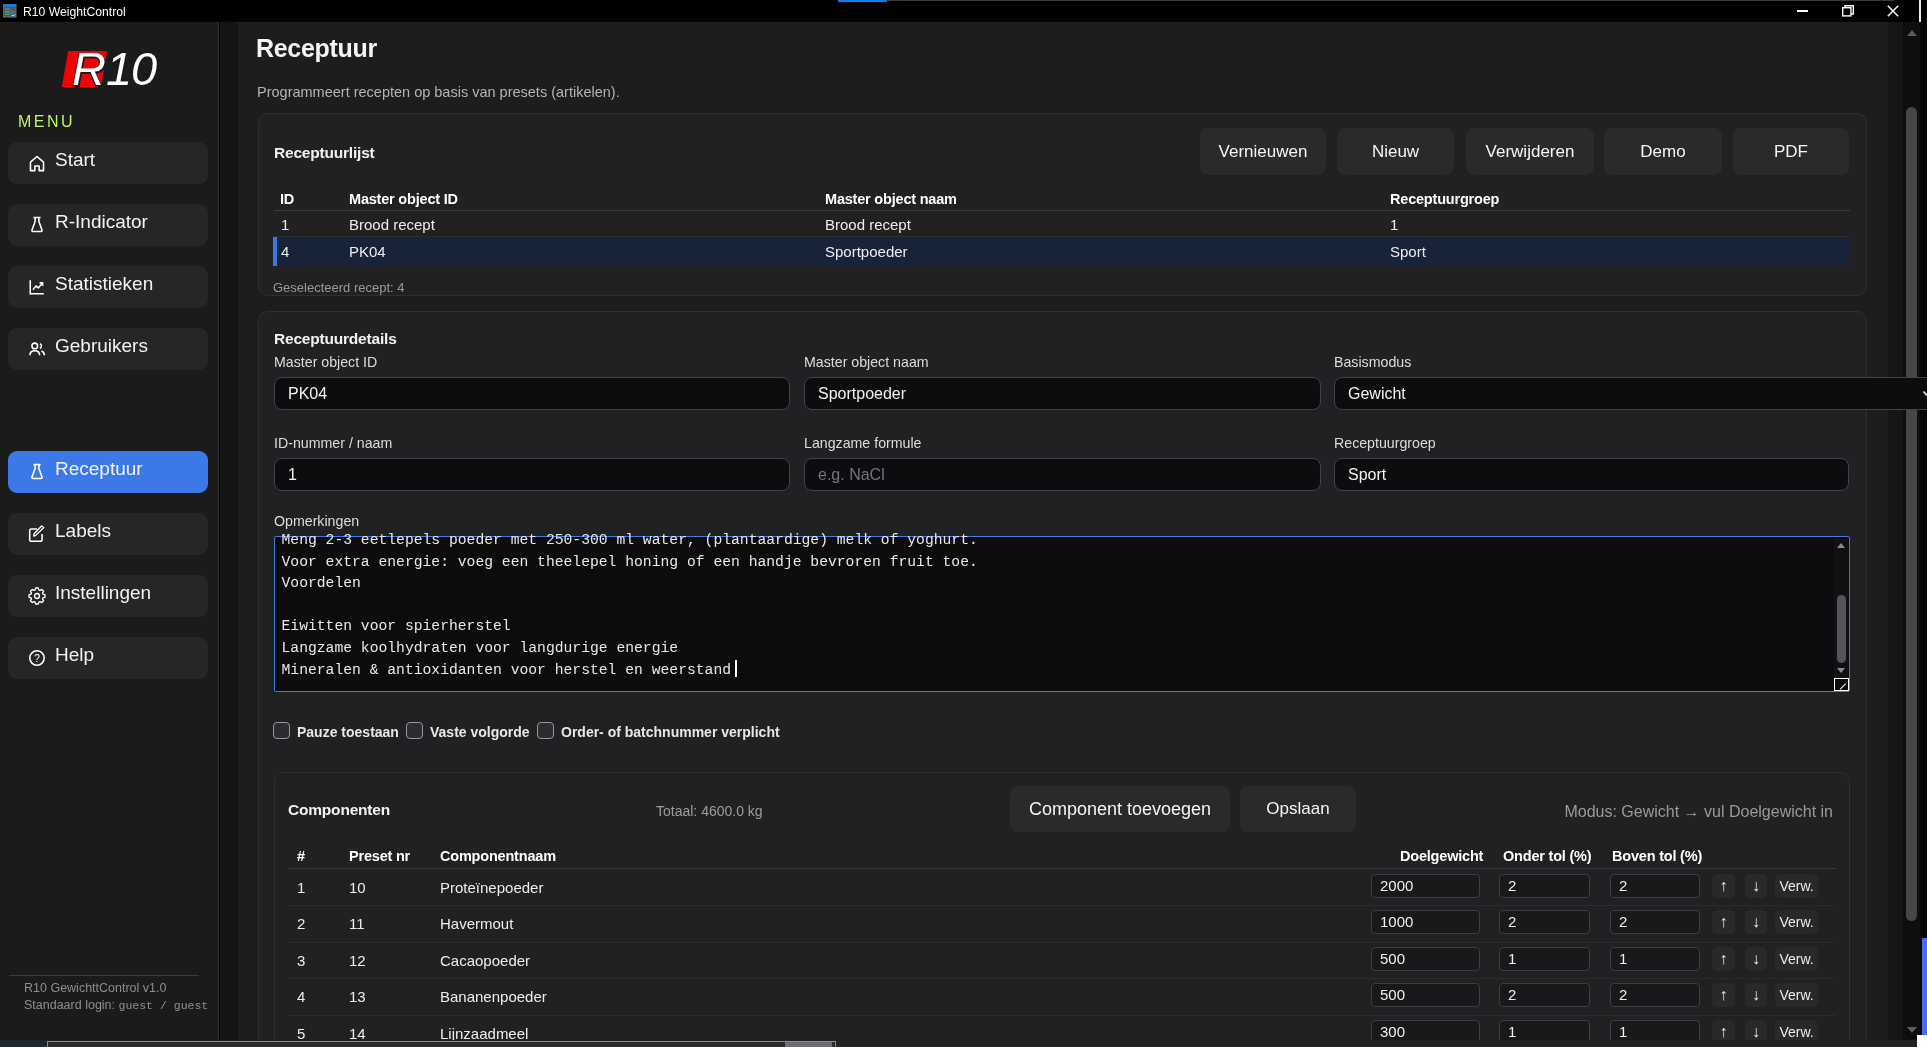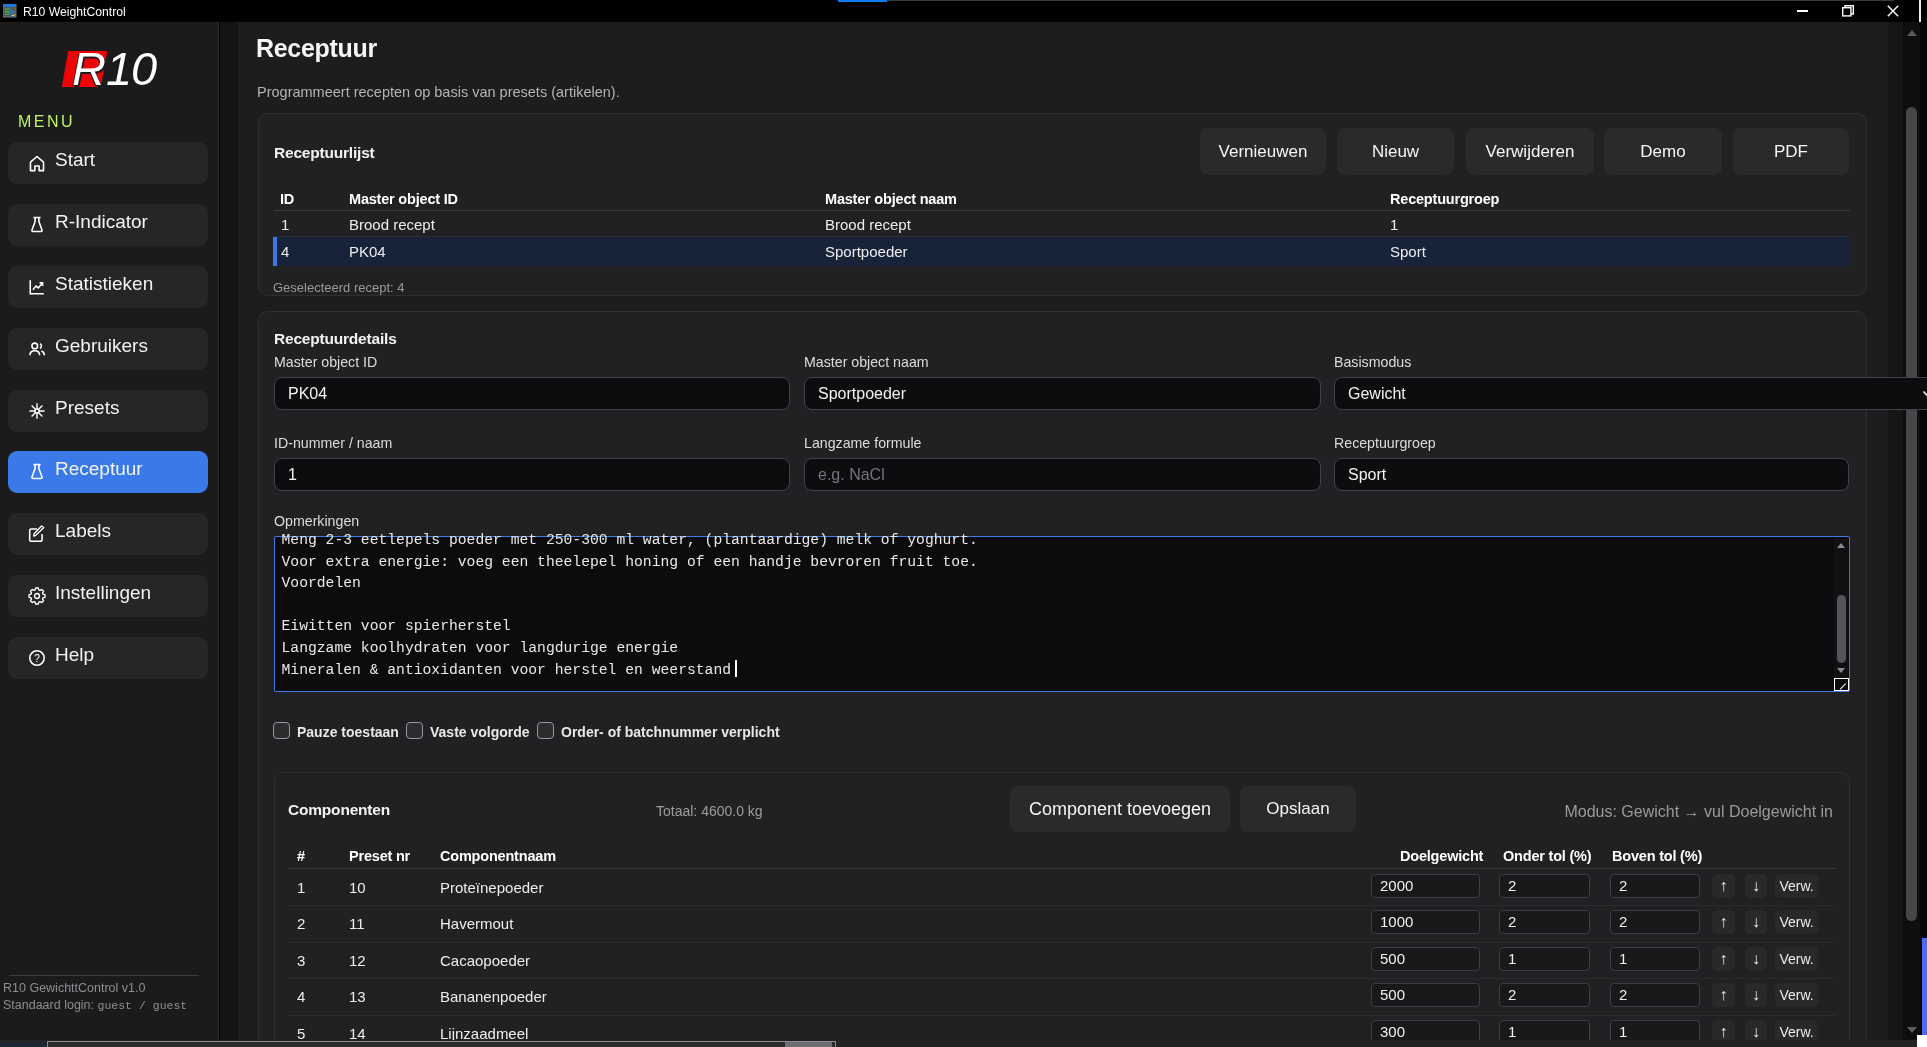--- a/index.html
+++ b/index.html
@@ -19,21 +19,21 @@
   #sgut    { position:absolute; top:22px; left:1888px; width:15px; height:1018px; background:#161617; }
   #vscroll { position:absolute; top:22px; left:1903px; width:17px; height:1018px; background:#0e0e0f; }
   #redge   { position:absolute; top:22px; left:1920px; width:7px; height:1018px; background:#060607; }
 
   
   .menuLabel { position:absolute; left:18px; top:91px; font-size:16px; letter-spacing:2.5px; color:#bef264; }
   .mitem { position:absolute; left:8px; width:200px; height:42px; background:#262628; border-radius:9px; color:#f2f2f2; }
   .mitem.active { background:#3c79e8; }
   .mitem .mi { position:absolute; left:20px; top:12px; width:18px; height:18px; }
   .mitem .mt { position:absolute; left:47px; top:6.5px; font-size:19px; }
-  .sfoot { position:absolute; left:3px; color:#8b8e92; font-size:12.5px; }
+  .sfoot { position:absolute; left:24px; color:#8b8e92; font-size:12.5px; }
 
   
   #h1 { position:absolute; left:256px; top:34px; font-size:25px; font-weight:bold; letter-spacing:-0.3px; color:#f5f5f5; }
   #desc { position:absolute; left:257px; top:84px; font-size:14.5px; color:#b3b3b3; }
 
   
   .panel { position:absolute; left:258px; width:1609px; background:#212124; border:1px solid #2f2f32; border-radius:10px; }
   .ptitle { position:absolute; font-weight:bold; font-size:15.5px; letter-spacing:-0.2px; color:#f2f2f2; }
 
   .btn { position:absolute; background:#2a2a2c; border-radius:8px; color:#f5f5f5; font-size:17px; text-align:center; }
@@ -125,27 +125,20 @@
         </svg>
         <span class="mt">Gebruikers</span>
       </div>
       <div class="mitem" style="top:244px">
         <svg class="mi" viewBox="0 0 16 16">
           <path d="M2 2 V14 H14" fill="none" stroke="#fff" stroke-width="1.4"></path>
           <path d="M4.3 10.5 L7.2 7.2 L9.2 8.8 L13 4.3" fill="none" stroke="#fff" stroke-width="1.4"></path>
           <path d="M13 7 V4.3 H10.3" fill="none" stroke="#fff" stroke-width="1.4"></path>
         </svg>
         <span class="mt">Statistieken</span>
-      </div>
-      <div class="mitem" style="top:368px">
-        <svg class="mi" viewBox="0 0 16 16">
-          <path d="M8 1.2 V14.8 M1.2 8 H14.8 M3.2 3.2 L12.8 12.8 M12.8 3.2 L3.2 12.8" stroke="#fff" stroke-width="1.25"></path>
-          <circle cx="8" cy="8" r="1.8" fill="#262628" stroke="#fff" stroke-width="1.25"></circle>
-        </svg>
-        <span class="mt">Presets</span>
       </div>
       <div class="mitem active" style="top:429px">
         <svg class="mi" viewBox="0 0 16 16">
           <path d="M4.8 1.3 H11.2 M6.3 1.3 V4.9 L3.5 12.6 A0.9 0.9 0 0 0 4.4 13.8 H11.6 A0.9 0.9 0 0 0 12.5 12.6 L9.7 4.9 V1.3" fill="none" stroke="#fff" stroke-width="1.4" stroke-linejoin="round"></path>
         </svg>
         <span class="mt">Receptuur</span>
       </div>
       <div class="mitem" style="top:491px">
         <svg class="mi" viewBox="0 0 16 16">
           <path d="M12.5 8 V13.2 A1.3 1.3 0 0 1 11.2 14.5 H2.8 A1.3 1.3 0 0 1 1.5 13.2 V4.8 A1.3 1.3 0 0 1 2.8 3.5 H8" fill="none" stroke="#fff" stroke-width="1.4"></path>

